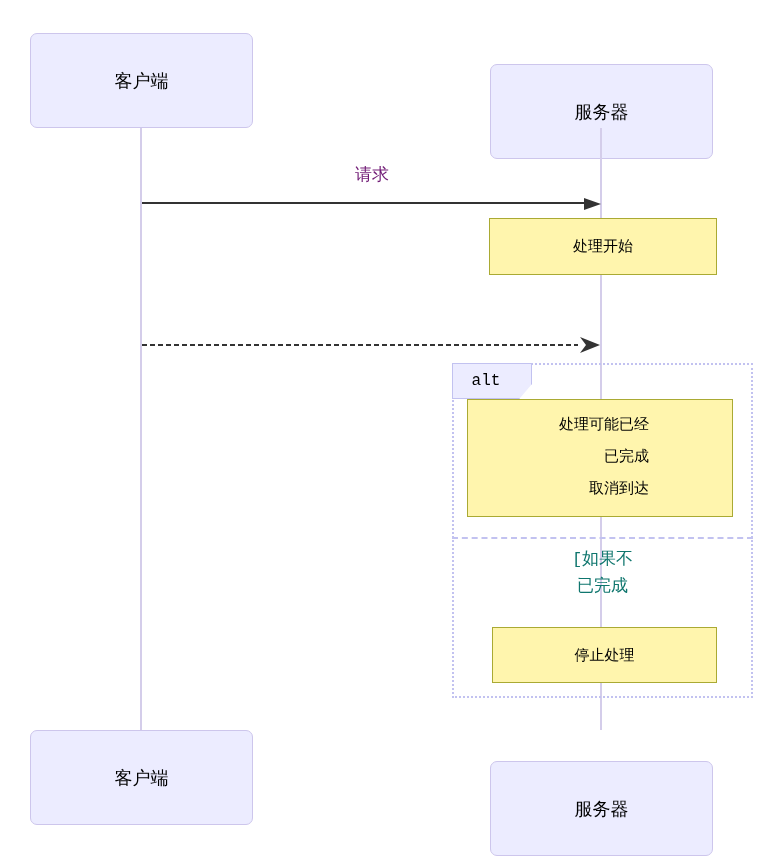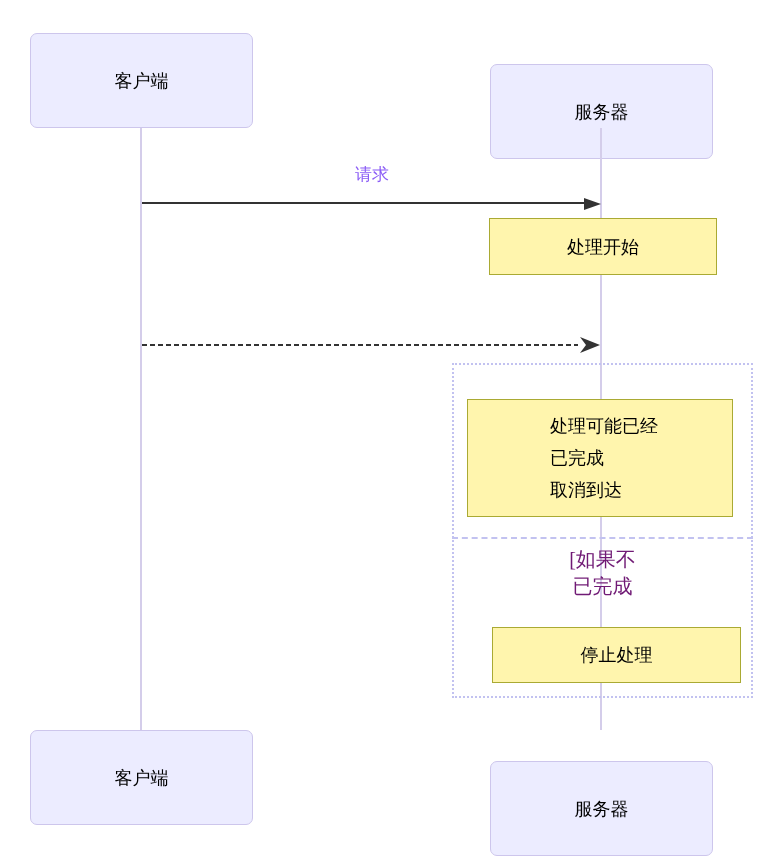--- a/index.html
+++ b/index.html
@@ -1,21 +1,21 @@
 <!DOCTYPE html>
 <html style="--actor-fill: #ECECFF; --actor-border: #CDC6EC; --lifeline: #D4CDEA; --note-fill: #FFF5AD; --note-border: #AAAA33; --frame-border: #C2C2F0; --signal: #333333;"><head>
 <meta charset="utf-8">
 <style>
   html, body { margin: 0; padding: 0; background: #ffffff; }
   .canvas {
     position: relative;
     width: 774px;
     height: 861px;
     background: #ffffff;
-    font-family: Liberation Serif, serif;
+    font-family: Liberation Mono, monospace;
     color: #000;
     overflow: hidden;
   }
   .abs { position: absolute; }
 
   
   .actor {
     background: var(--actor-fill);
     border: 1.5px solid var(--actor-border);
     border-radius: 7px;
@@ -40,21 +40,21 @@
   }
   .lifeline.client { left: 140px; }
   .lifeline.server { left: 600px; }
 
   
   .msg-label {
     left: 142px;
     width: 460px;
     text-align: center;
     font-size: 17px;
-    color: #8b5cf6;
+    color: #701a75;
   }
   .msg-label.m1 { top: 163px; }
   .msg-label.m2 { top: 304px; }
 
   
   .arrow-line.solid {
     left: 142px; top: 202px; width: 444px; height: 0;
     border-top: 2px solid var(--signal);
   }
   .arrowhead-filled {
@@ -72,28 +72,28 @@
   .arrowhead-open path { fill: var(--signal); }
 
   
   .note {
     background: var(--note-fill);
     border: 1.5px solid var(--note-border);
     box-sizing: border-box;
     display: flex;
     align-items: center;
     justify-content: center;
-    text-align: left;
-    font-size: 18px;
+    text-align: right;
+    font-size: 15px;
     white-space: pre-line;
     color: #000;
   }
   .note.n1 { left: 489px; top: 218px; width: 228px; height: 57px; }
   .note.n2 { left: 467px; top: 399px; width: 266px; height: 118px; line-height: 32px; padding-left: 8px; }
-  .note.n3 { left: 492px; top: 627px; width: 249px; height: 56px; }
+  .note.n3 { left: 492px; top: 627px; width: 225px; height: 56px; }
 
   
   .alt-frame {
     left: 452px; top: 363px; width: 301px; height: 335px;
     border: 2px dotted var(--frame-border);
     box-sizing: border-box;
   }
   .alt-label {
     left: 452px; top: 363px; width: 80px; height: 36px;
     background: var(--actor-fill);
@@ -107,24 +107,24 @@
     font-size: 16px;
     color: #000;
   }
   .alt-divider {
     left: 452px; top: 537px; width: 301px; height: 0;
     border-top: 2px dashed var(--frame-border);
   }
   .alt-else {
     left: 452px; top: 546px; width: 301px;
     text-align: center;
-    font-size: 20px;
+    font-size: 17px;
     line-height: 27px;
     white-space: pre-line;
-    color: #701a75;
+    color: #0f766e;
   }
 </style>
 </head>
 <body>
 
 <div class="canvas">
 
   <div class="abs actor client top">客户端</div>
   <div class="abs actor server top">服务器</div>
 
@@ -136,20 +136,21 @@
   <div class="abs arrowhead-filled"></div>
 
   <div class="abs note n1">处理开始</div>
 
   <div class="abs arrow-line dashed"></div>
   <svg class="abs arrowhead-open" width="24" height="20" viewBox="0 0 24 20">
     <path d="M2 2 L22 10 L2 18 L8 10 Z"></path>
   </svg>
 
   <div class="abs alt-frame"></div>
+  <div class="abs alt-label">alt</div>
   <div class="abs note n2">处理可能已经
 已完成
 取消到达</div>
   <div class="abs alt-divider"></div>
   <div class="abs alt-else">[如果不
 已完成</div>
   <div class="abs note n3">停止处理</div>
 
   <div class="abs actor client bottom">客户端</div>
   <div class="abs actor server bottom">服务器</div>

